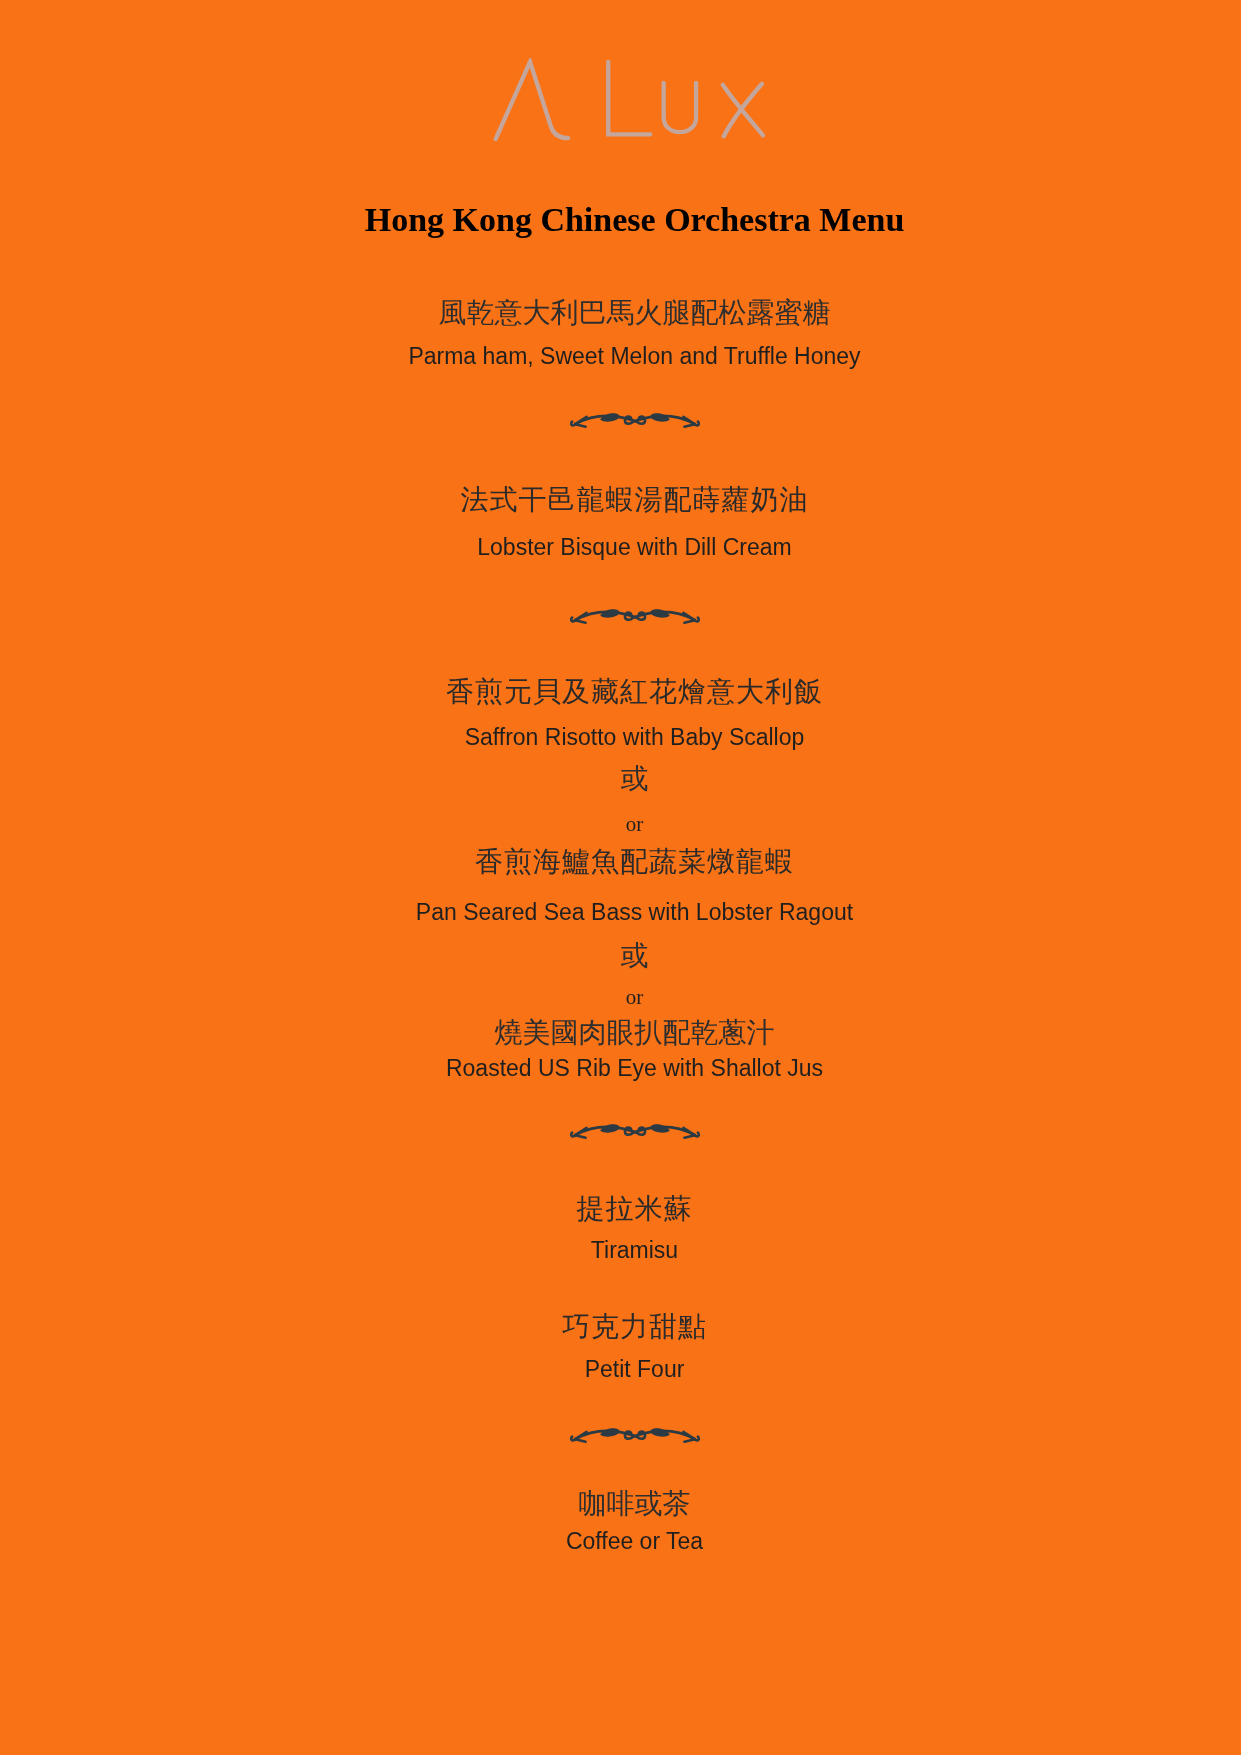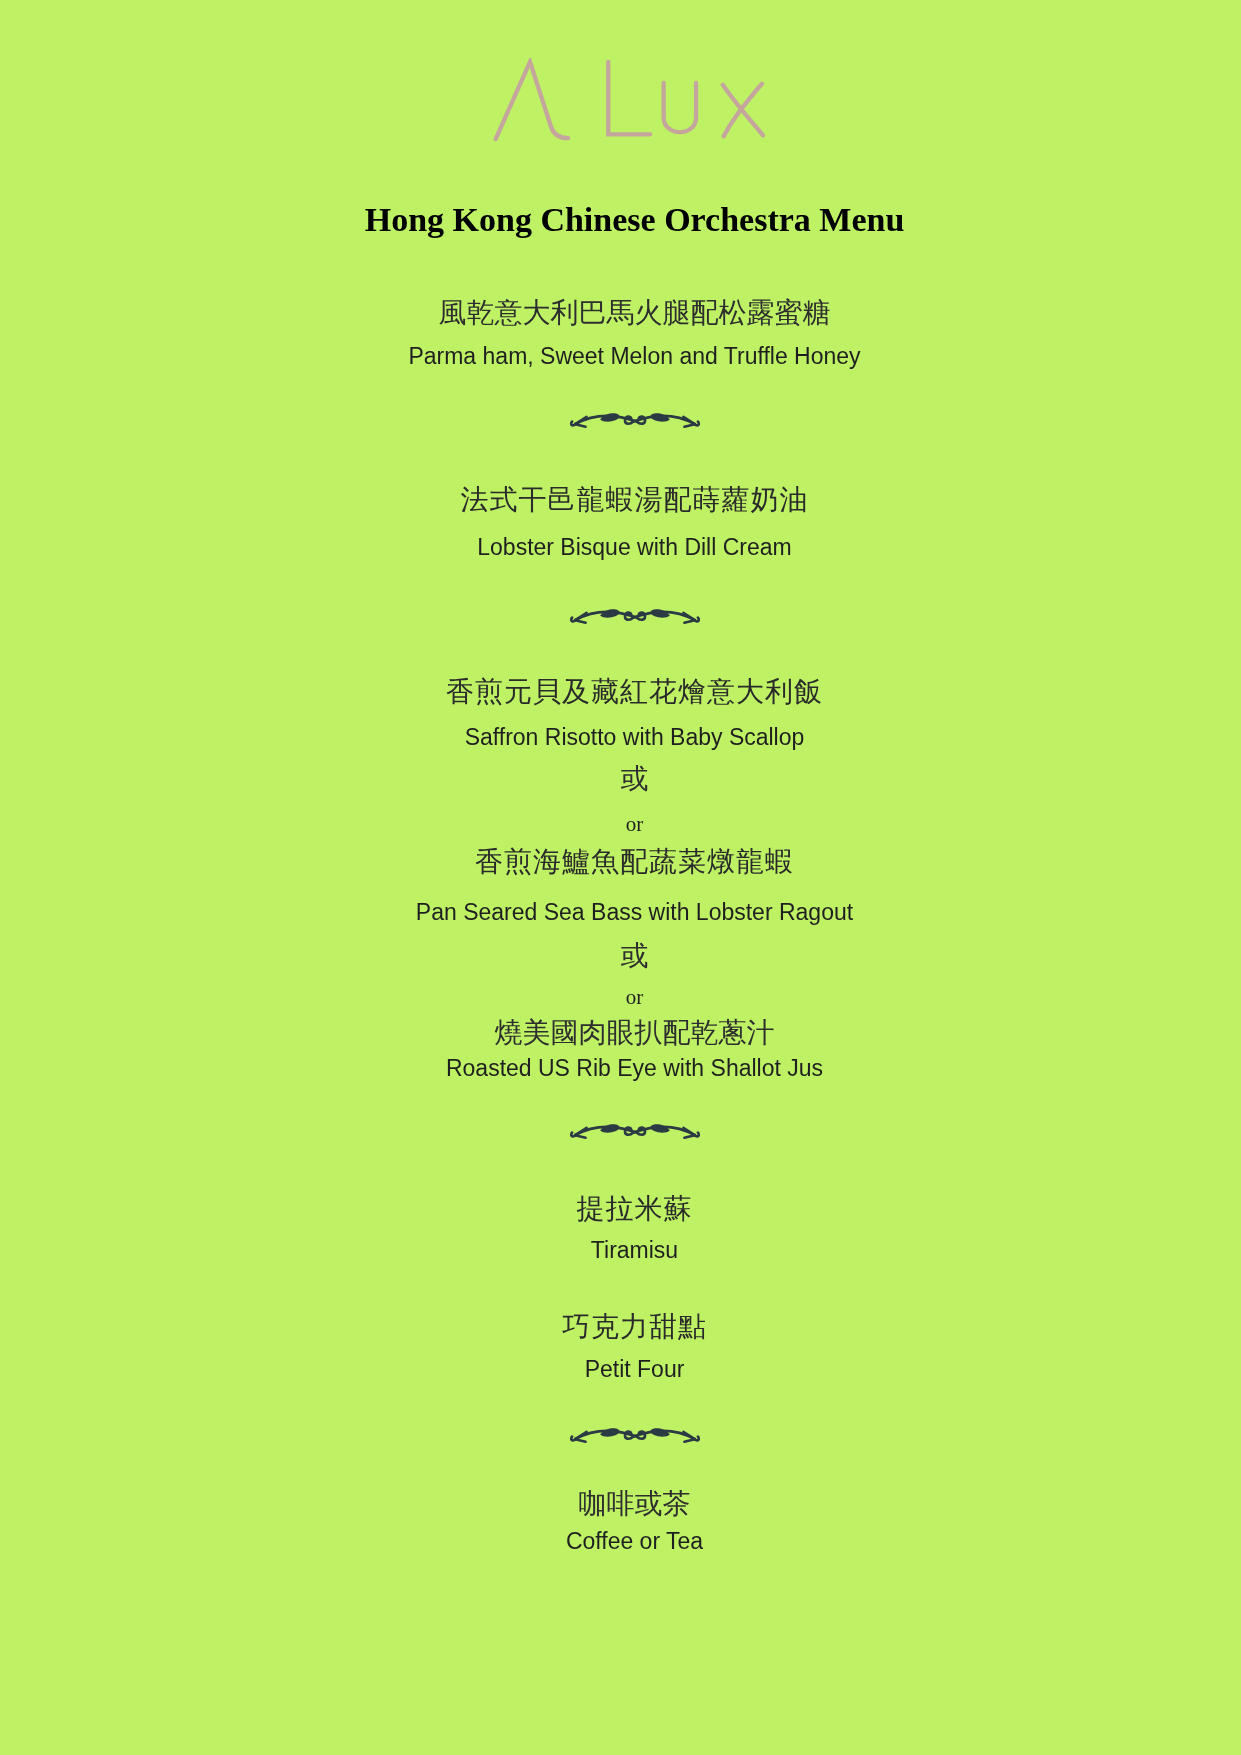--- a/index.html
+++ b/index.html
@@ -1,21 +1,21 @@
 <!DOCTYPE html>
 <html><head>
 <meta charset="utf-8">
 <style>
   html,body{margin:0;padding:0;background:#ffffff;}
   .page{
     position:relative;
     width:1241px;
     height:1755px;
     margin:0 auto;
-    background:#bef264;
+    background:#f97316;
     overflow:hidden;
   }
   .line{
     position:absolute;
     left:0;
     width:100%;
     text-align:center;
     transform:translateX(14px);
     white-space:nowrap;
   }

